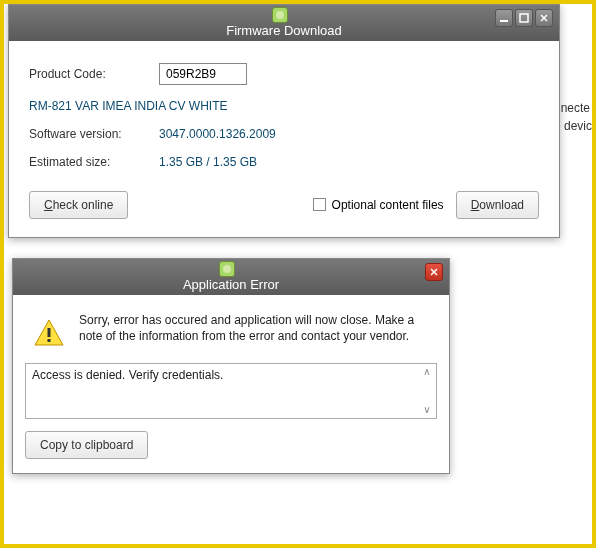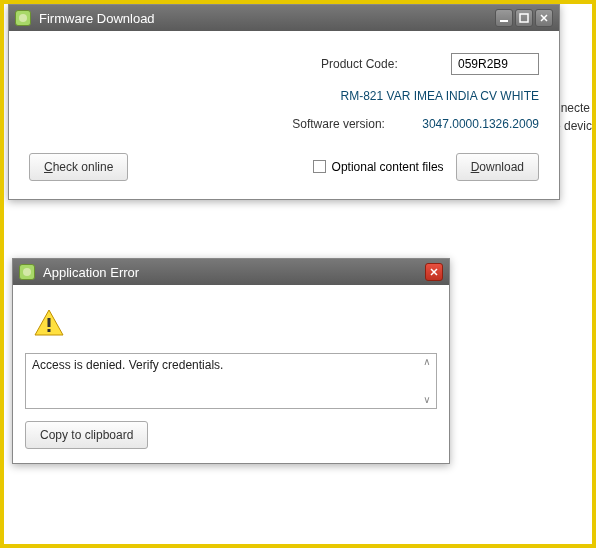--- a/index.html
+++ b/index.html
@@ -23,25 +23,26 @@
       line-height: 1.5;
     }
     .window {
       position: absolute;
       background: #fff;
       border: 1px solid #888;
       box-shadow: 0 2px 8px rgba(0,0,0,0.3);
     }
     .titlebar {
       background: linear-gradient(to bottom, #787878 0%, #5a5a5a 100%);
-      height: 26px;
-      display: flex;
-      align-items: center;
-      padding: 12px 6px;
+      height: 36px;
+      display: flex;
+      align-items: center;
+      padding: 2px 6px;
       position: relative;
+      flex-direction: column;
     }
     .titlebar-icon {
       width: 16px;
       height: 16px;
       background: #a8d868;
       border: 1px solid #6a9030;
       border-radius: 3px;
       margin-right: 8px;
       display: flex;
       align-items: center;
@@ -86,21 +87,20 @@
       top: 0px;
       width: 552px;
     }
     .win1-body {
       padding: 22px 20px 18px 20px;
     }
     .field-row {
       display: flex;
       align-items: center;
       margin-bottom: 14px;
-      justify-content: flex-end;
     }
     .field-label {
       width: 130px;
       color: #333;
     }
     .field-value {
       color: #0c4a6e;
     }
     .code-input {
       border: 1px solid #888;
@@ -227,20 +227,24 @@
     <div class="field-row">
       <div class="field-label">Product Code:</div>
       <input class="code-input" value="059R2B9" style="">
     </div>
     <div class="field-row">
       <div class="field-value">RM-821 VAR IMEA INDIA CV WHITE</div>
     </div>
     <div class="field-row">
       <div class="field-label">Software version:</div>
       <div class="field-value">3047.0000.1326.2009</div>
+    </div>
+    <div class="field-row">
+      <div class="field-label">Estimated size:</div>
+      <div class="field-value">1.35 GB / 1.35 GB</div>
     </div>
     <div class="win1-actions">
       <button class="btn"><span class="u">C</span><span>heck online</span></button>
       <div class="spacer"></div>
       <div class="checkbox-wrap">
         <div class="checkbox"></div>
         <span><span class="u">O</span>ptional content files</span>
       </div>
       <button class="btn"><span class="u">D</span>ownload</button>
     </div>
@@ -261,20 +265,21 @@
       </div>
     </div>
   </div>
   <div class="win2-body">
     <div class="error-row">
       <svg class="warn-icon" viewBox="0 0 32 32">
         <path d="M16 3 L30 28 L2 28 Z" fill="#ffe040" stroke="#c09000" stroke-width="1"></path>
         <rect x="14.5" y="11" width="3" height="9" fill="#333"></rect>
         <rect x="14.5" y="22" width="3" height="3" fill="#333"></rect>
       </svg>
+      <div class="error-msg">Sorry, error has occured and application will now close. Make a note of the information from the error and contact your vendor.</div>
     </div>
     <div class="error-detail">
       <span>Access is denied. Verify credentials.</span>
       <div class="scroll-arrow" style="top:2px">∧</div>
       <div class="scroll-arrow" style="bottom:2px">∨</div>
     </div>
     <button class="btn">Copy to clipboard</button>
   </div>
 </div>
 

